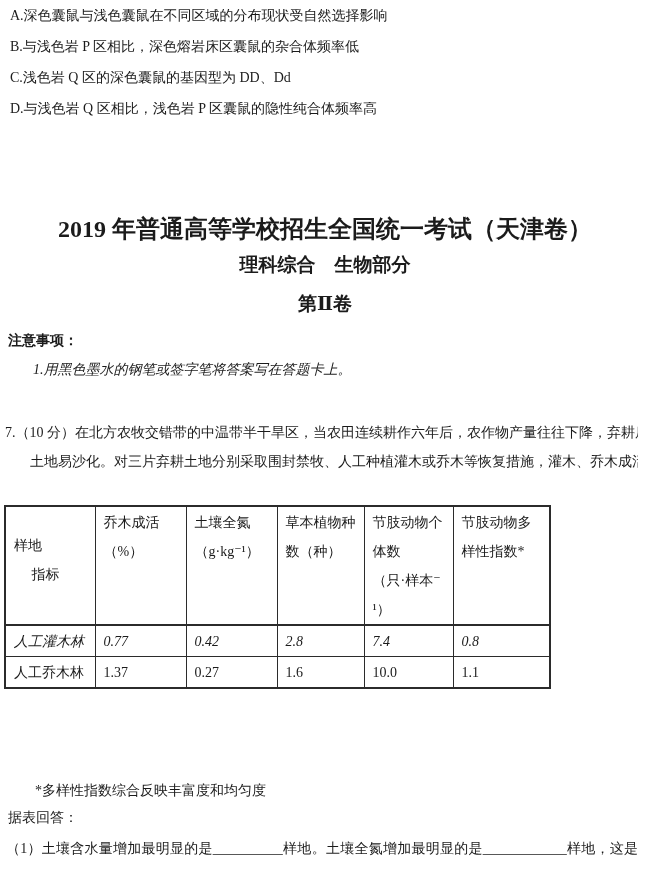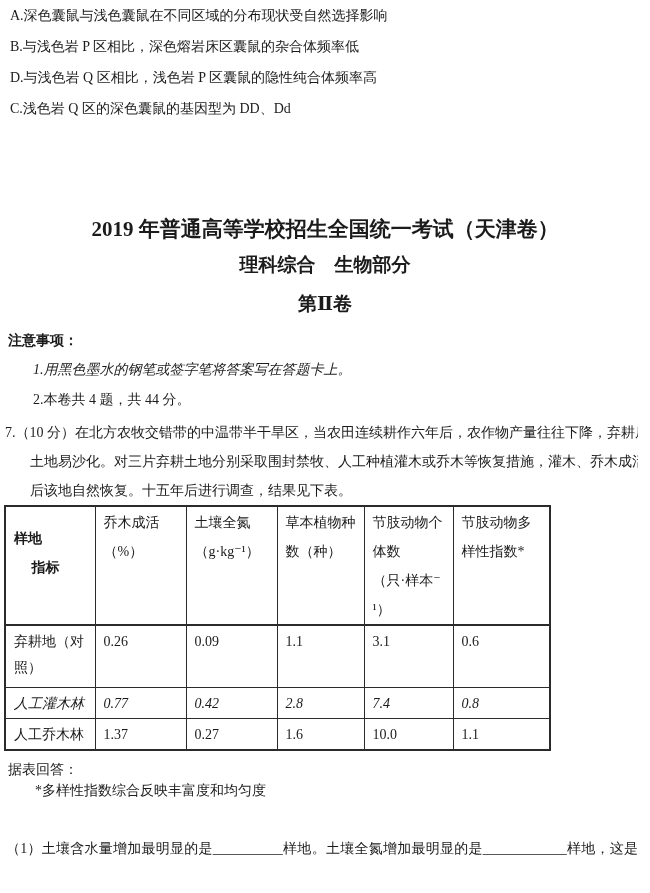--- a/index.html
+++ b/index.html
@@ -15,21 +15,21 @@
   }
   .abs { position:absolute; }
   .nowrap { white-space:nowrap; overflow:hidden; }
 
   
   .options { top:9px; left:10px; right:6px; }
   .opt { line-height:14px; margin-bottom:17px; }
 
   
   .title1 { top:215px; left:0; right:0; text-align:center;
-            font-size:21px; font-weight:bold; line-height:28px; }
+            font-size:24px; font-weight:bold; line-height:28px; }
   .title2 { top:251px; left:0; right:0; text-align:center;
             font-size:19px; font-weight:bold; line-height:28px; }
   .title3 { top:290px; left:0; right:0; text-align:center;
             font-size:19px; font-weight:bold; line-height:28px; }
 
   
   .notice-head { top:331px; left:8px; line-height:20px; font-weight:bold; }
   .note1 { top:360px; left:33px; line-height:20px;font-style:italic; }
   .note2 { top:390px; left:33px; line-height:20px; }
 
@@ -46,56 +46,54 @@
     border:2px solid #2b2b2b;
   }
   table.results th, table.results td {
     border:1px solid #2b2b2b;
     font-weight:normal; text-align:left; vertical-align:top;
     white-space:pre-line; font-size:14px;
     overflow:hidden;
   }
   tr.hrow { height:119px; }
   tr.hrow th { border-bottom-width:2px; padding:1px 4px 0 8px; line-height:29px; }
-  tr.hrow th.corner { padding-top:17px;font-weight:bold; }
+  tr.hrow th.corner { padding-top:24px; }
   tr.r1 { height:62px; }
   tr.r2 { height:28px; }
   tr.r3 { height:28px;font-style:italic; }
   tr.r4 { height:20px; }
   td { padding:3px 4px 1px 8px; line-height:26px; }
 
   
   .footnote { top:781px; left:35px; line-height:20px; }
-  .prompt   { top:760px; left:8px;  line-height:20px; }
+  .prompt   { top:808px; left:8px;  line-height:20px; }
   .q1line   { top:839px; left:6px;  width:632px; line-height:20px; }
 </style>
 </head>
 <body>
 
 <div class="page">
 
   <div class="abs options">
     <div class="opt nowrap">A.深色囊鼠与浅色囊鼠在不同区域的分布现状受自然选择影响</div>
     <div class="opt nowrap">B.与浅色岩 P 区相比，深色熔岩床区囊鼠的杂合体频率低</div>
+    <div class="opt nowrap">C.浅色岩 Q 区的深色囊鼠的基因型为 DD、Dd</div>
     <div class="opt nowrap">D.与浅色岩 Q 区相比，浅色岩 P 区囊鼠的隐性纯合体频率高</div>
-    <div class="opt nowrap">C.浅色岩 Q 区的深色囊鼠的基因型为 DD、Dd</div>
   </div>
 
   <div class="abs title1 nowrap">2019 年普通高等学校招生全国统一考试（天津卷）</div>
   <div class="abs title3 nowrap">第Ⅱ卷</div>
   <div class="abs title2 nowrap">理科综合　生物部分</div>
 
   <div class="abs notice-head nowrap">注意事项：</div>
   <div class="abs note1 nowrap">1.用黑色墨水的钢笔或签字笔将答案写在答题卡上。</div>
-  <div class="abs note2 nowrap">2.本卷共 4 题，共 44 分。</div>
 
   <div class="abs q7">
     <div class="ql jl">7.（10 分）在北方农牧交错带的中温带半干旱区，当农田连续耕作六年后，农作物产量往往下降，弃耕后</div>
     <div class="ql cont jl">土地易沙化。对三片弃耕土地分别采取围封禁牧、人工种植灌木或乔木等恢复措施，灌木、乔木成活</div>
-    <div class="ql cont">后该地自然恢复。十五年后进行调查，结果见下表。</div>
   </div>
 
   <table class="results">
     <colgroup>
       <col style="width:90px">
         <col style="width:91px">
         <col style="width:91px">
       <col style="width:87px">
         <col style="width:89px">
         <col style="width:97px">
@@ -110,29 +108,20 @@
 （g·kg⁻¹）</th>
       <th>草本植物种
 数（种）</th>
       <th>节肢动物个
 体数
 （只·样本⁻
 ¹）</th>
       <th>节肢动物多
 样性指数*</th>
     </tr>
-    <tr class="r1">
-      <td>弃耕地（对
-照）</td>
-      <td>0.26</td>
-      <td>0.09</td>
-      <td>1.1</td>
-      <td>3.1</td>
-      <td>0.6</td>
-    </tr>
     <tr class="r3">
       <td>人工灌木林</td>
       <td>0.77</td>
       <td>0.42</td>
       <td>2.8</td>
       <td>7.4</td>
       <td>0.8</td>
     </tr>
     <tr class="r4">
       <td>人工乔木林</td>

